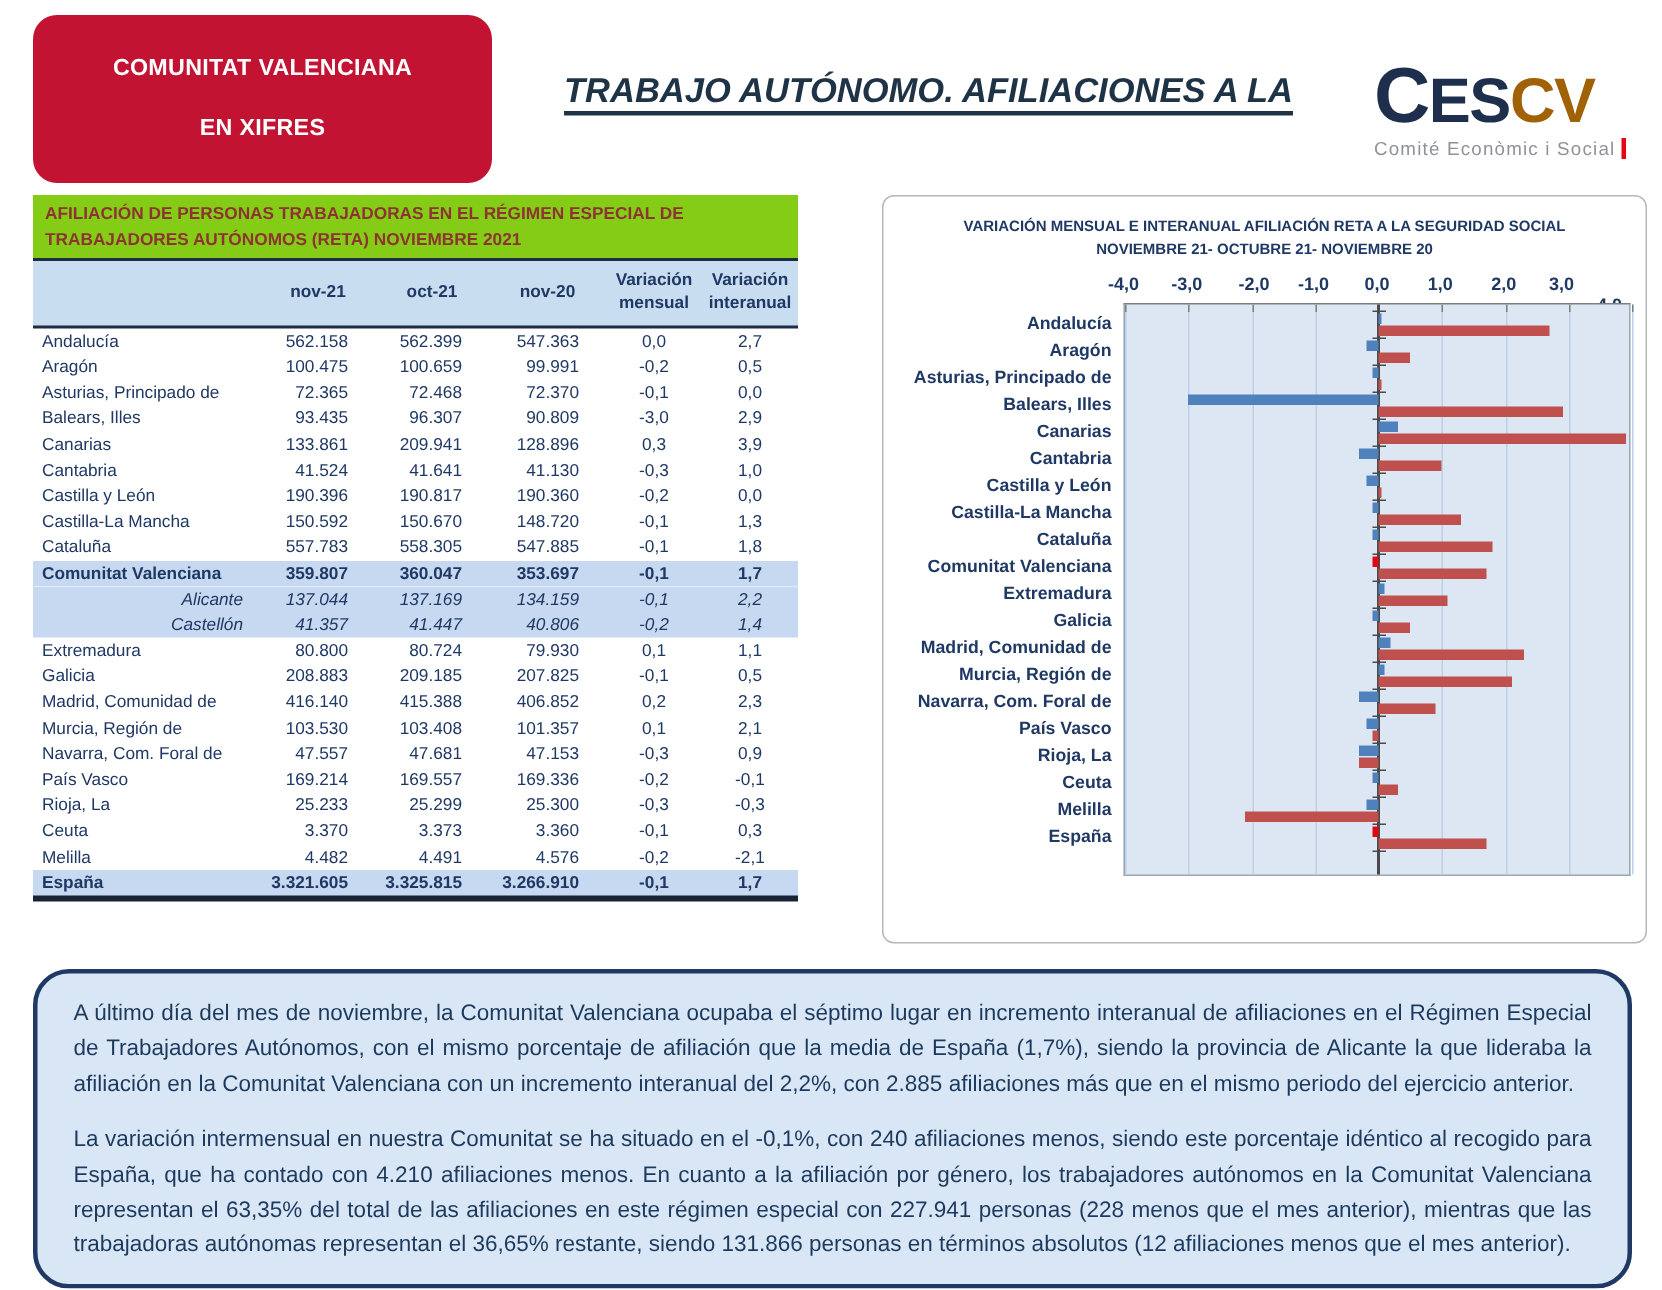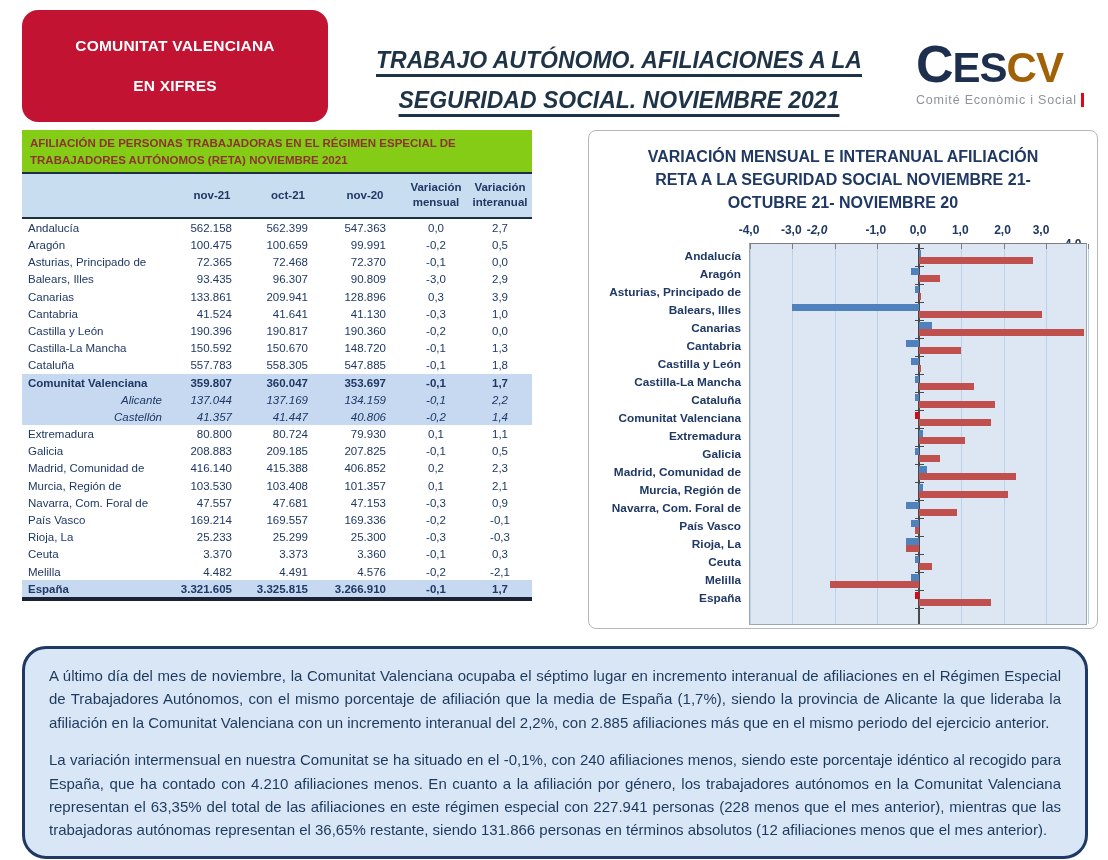--- a/index.html
+++ b/index.html
@@ -41,21 +41,21 @@
   td.col4, td.col5 { text-align:center; }
   tr.row-cv td, tr.row-prov td { background:#c6d9f1; }
   tr.row-cv td, tr.row-total td { font-weight:700; }
   tr.row-prov td { font-style:italic;margin-top:13px; }
   tr.row-prov td.col0 { text-align:right; padding-right:12px; }
   tr.row-total td { background:#c6d9f1; border-bottom:4px solid #1a2336; }
 
   
   .chart-card { width:512px; border:1.5px solid #b7b7b7; border-radius:8px; background:#ffffff;
                 padding:12px 10px 10px 10px; height:499px; }
-  .chart-title { color:#1f3864; font-weight:700; font-size:16px; text-align:center;
+  .chart-title { color:#1f3864; font-weight:700; font-size:10px; text-align:center;
                  line-height:1.45; width:88%; margin:2px auto 8px auto; }
   .chart-xaxis { position:relative; height:20px; margin-left:150px; width:338px; }
   .chart-xaxis span { position:absolute; transform:translateX(-50%); top:0;
                       color:#1f3864; font-weight:700; font-size:12px; }
   .chart-body { display:flex; }
   .chart-labels { width:150px; flex-shrink:0; }
   .chart-labels div { height:18px; line-height:18px; text-align:right; padding-right:8px;
                       color:#1f3864; font-weight:700; font-size:11.8px; white-space:nowrap; }
   .chart-plot { position:relative; width:338px; height:382px; background:#dce7f3;
                 border:1px solid #9aa7b5; border-top:1px solid #7f7f7f; overflow:visible; }
@@ -74,21 +74,20 @@
 </head>
 <body>
 
 <div class="header">
   <div class="badge">
     <div>COMUNITAT VALENCIANA</div>
     <div>EN XIFRES</div>
   </div>
   <div class="main-title">
     <div>TRABAJO AUTÓNOMO. AFILIACIONES A LA</div>
-    <div>SEGURIDAD SOCIAL. NOVIEMBRE 2021</div>
   </div>
   <div class="logo">
     <div class="logo-word"><span class="logo-c">C</span><span class="logo-es">ES</span><span class="logo-cv">CV</span></div>
     <div class="logo-tag">Comité Econòmic i Social</div>
   </div>
 </div>
 
 <div class="main">
 
   <div class="table-wrap">
@@ -294,21 +293,21 @@
           </tr>
         </tbody>
     </table>
   </div>
 
   <div class="chart-card">
     <div class="chart-title">VARIACIÓN MENSUAL E INTERANUAL AFILIACIÓN RETA A LA SEGURIDAD SOCIAL NOVIEMBRE 21- OCTUBRE 21- NOVIEMBRE 20</div>
     <div class="chart-xaxis">
         <span style="left: 0px;">-4,0</span>
         <span style="left: 42.25px;">-3,0</span>
-        <span style="left: 68px; font-style: italic;">-2,0</span>
+        <span style="left: 87px;">-2,0</span>
         <span style="left: 126.75px;">-1,0</span>
         <span style="left: 169px;">0,0</span>
         <span style="left: 211.25px;">1,0</span>
         <span style="left: 253.5px;">2,0</span>
         <span style="left: 292px;">3,0</span>
         <span style="left: 324px; margin-top: 14px;">4,0</span>
       </div>
     <div class="chart-body">
       <div class="chart-labels" style="padding-top: 4px;">
           <div>Andalucía</div>

